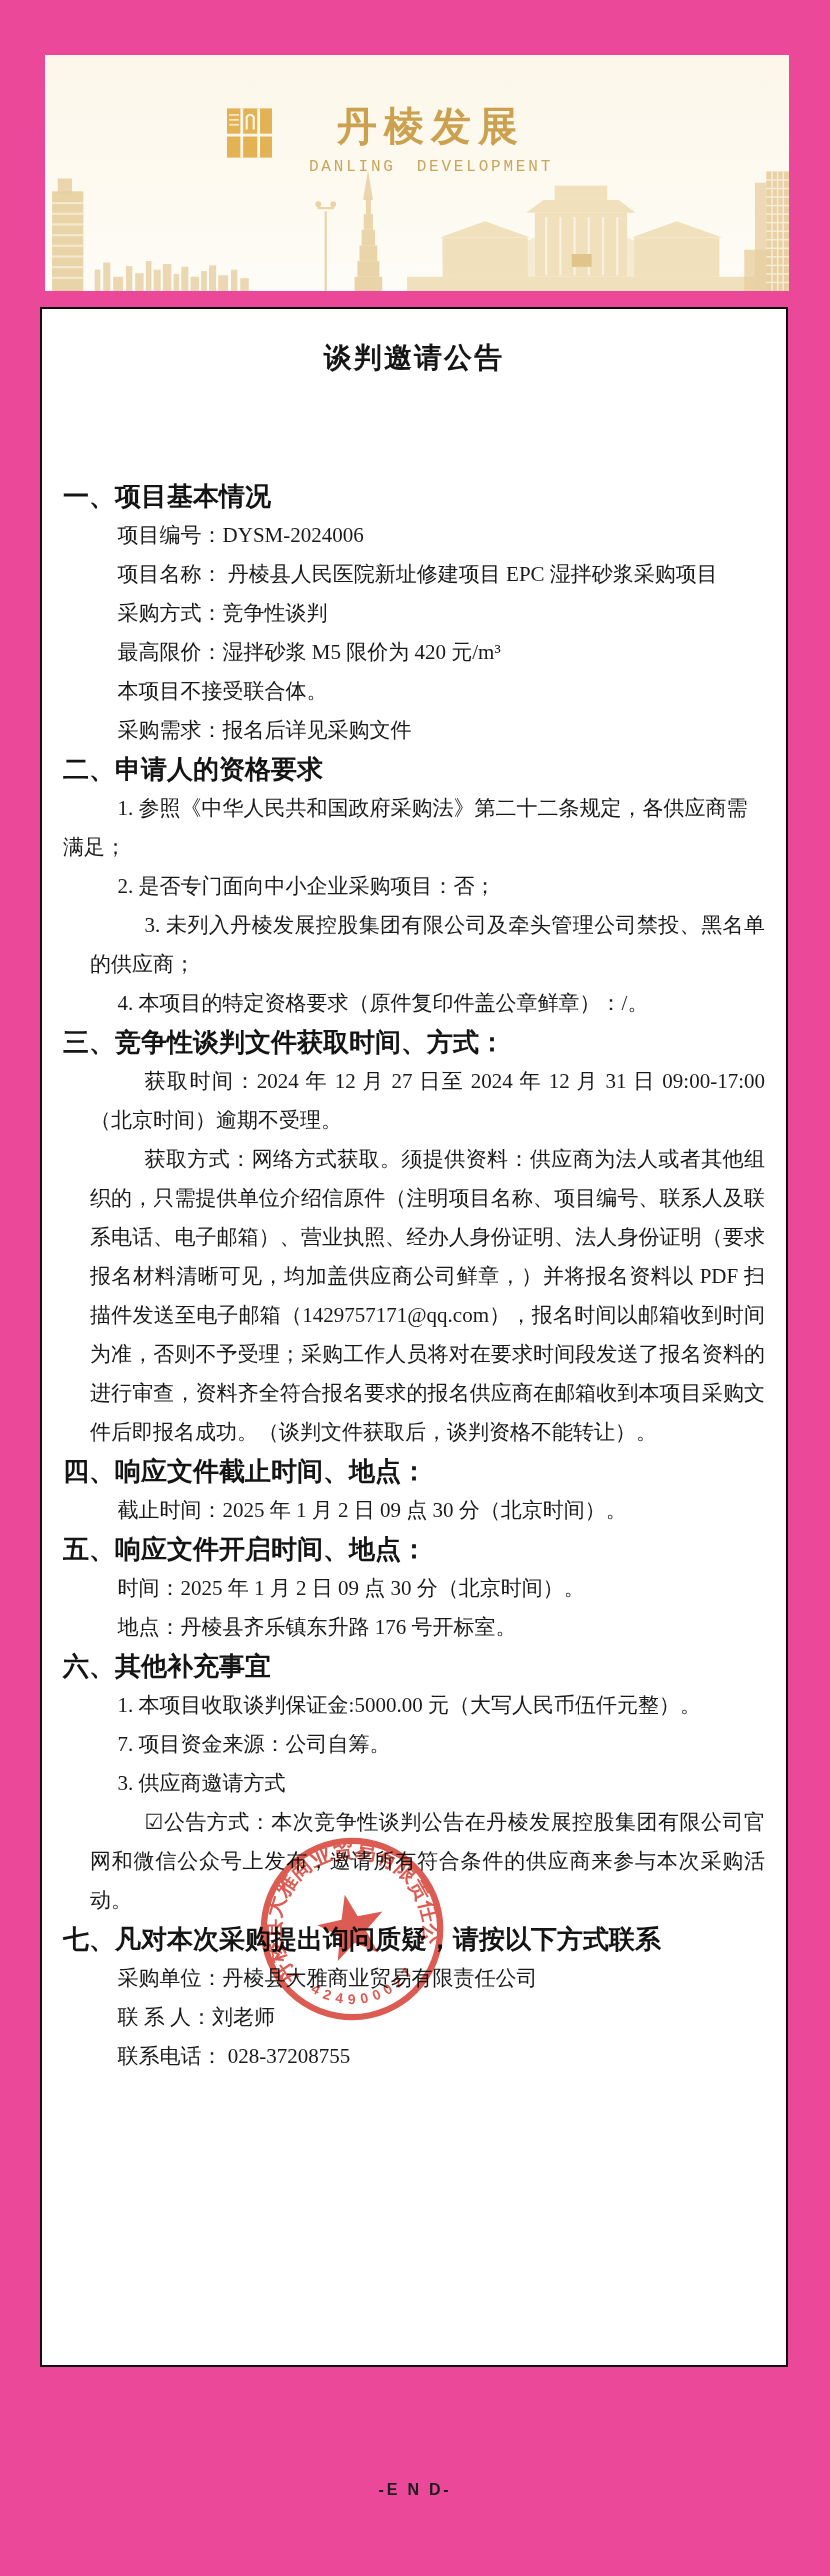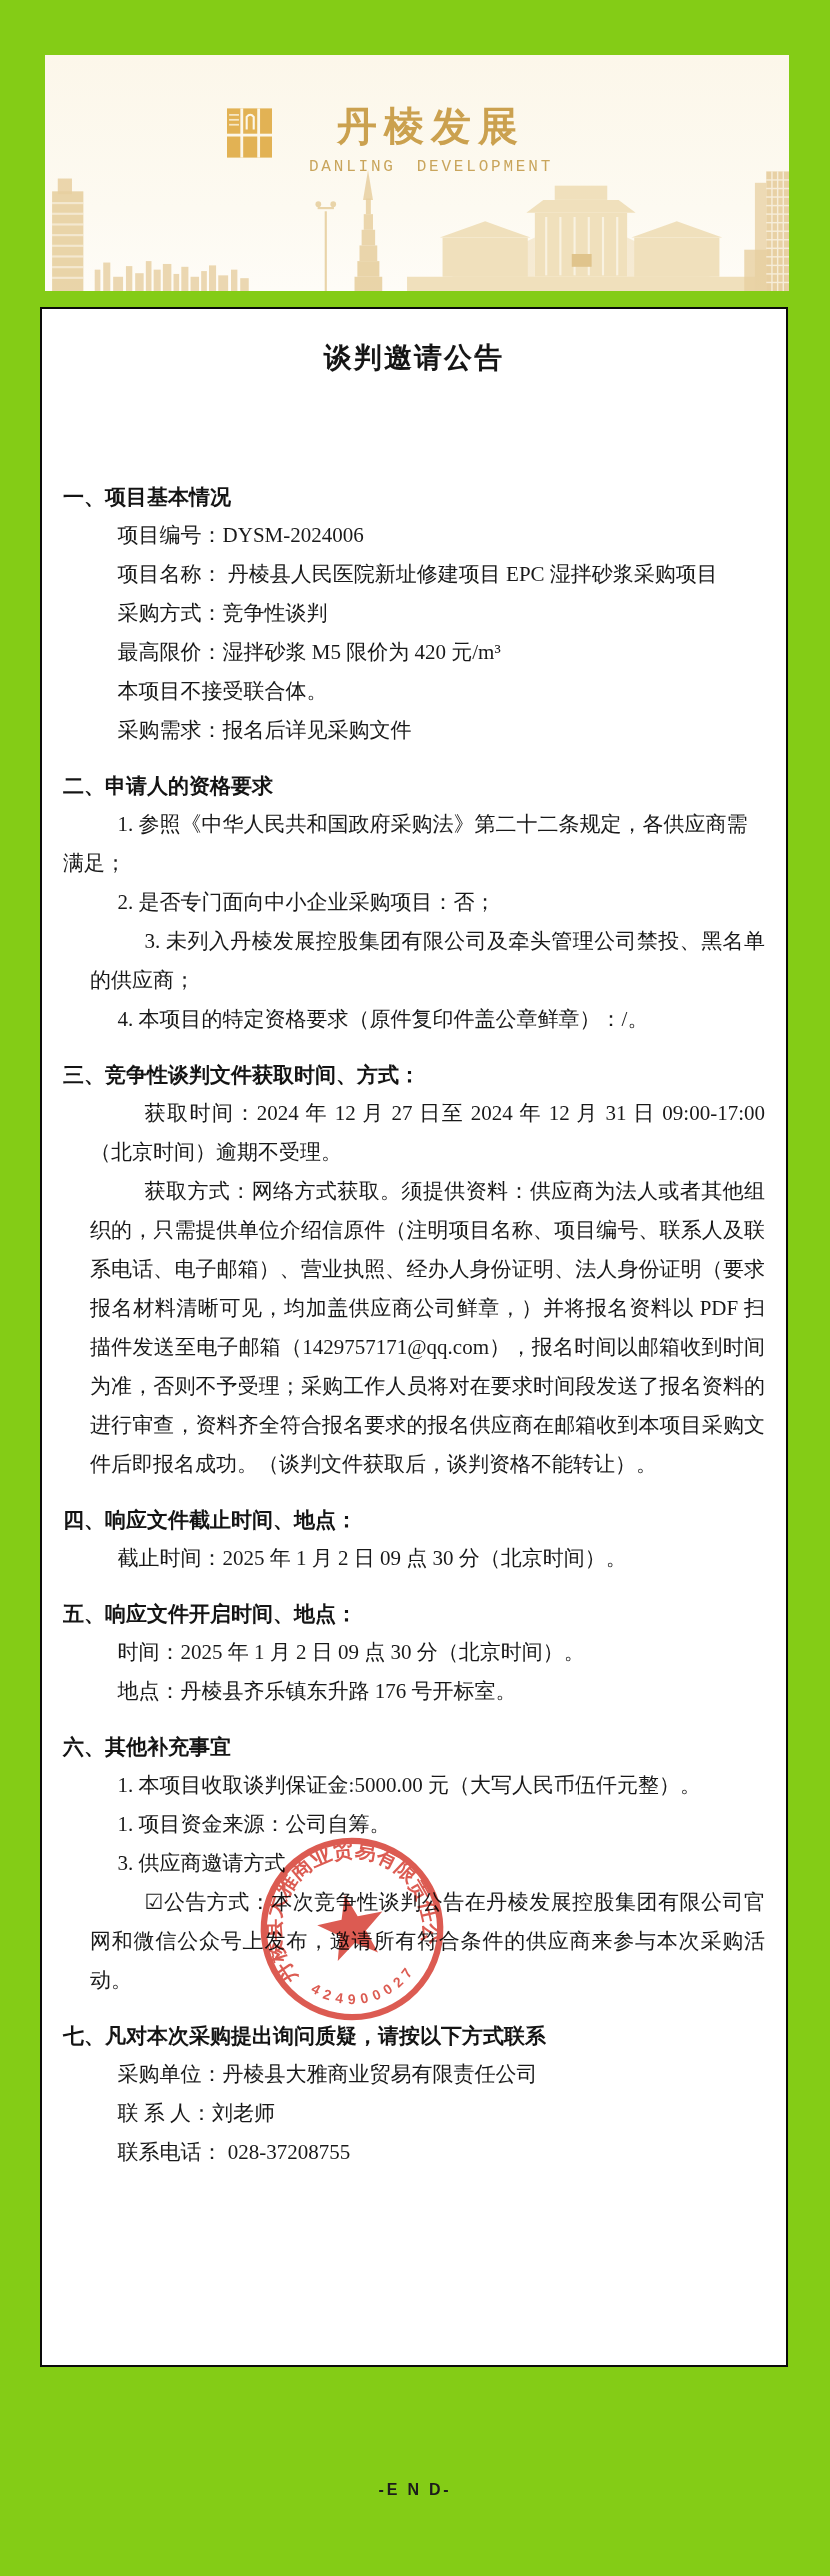--- a/index.html
+++ b/index.html
@@ -1,16 +1,16 @@
 <!DOCTYPE html>
 <html style="font-size:11.4px"><head>
 <meta charset="utf-8">
 <style>
   html,body{margin:0;padding:0;background:#ffffff;}
-  .page{position:relative;width:830px;height:2576px;background:#84cc16;overflow:hidden;
+  .page{position:relative;width:830px;height:2576px;background:#ec4899;overflow:hidden;
         font-family:"Liberation Serif","DejaVu Serif",serif;color:#111;}
 
   
   .header-band{position:absolute;left:45px;top:55px;width:744px;height:236px;
                background:linear-gradient(180deg,#FCF7EA 0%,#FDFAF1 65%,#FEFCF7 100%);}
   .logo-row{position:absolute;top:50px;left:0;right:0;display:flex;justify-content:center;
             align-items:flex-start;transform:translateX(-27px);}
   .logo-icon{display:block;margin-top:2.8px;}
   .logo-text-block{margin-left:37px;text-align:center;}
   .logo-cn{font-size:40px;line-height:43px;font-weight:bold;letter-spacing:7px;
@@ -21,21 +21,21 @@
 
   
   .doc-box{position:absolute;left:40px;top:307px;width:748px;height:2060px;
            box-sizing:border-box;border:2.8px solid #0a0a0a;background:#fff;
            padding:18px 21px 0 21px;}
   .doc-title{margin:11.4px 0 0 0;text-align:center;font-size:28px;line-height:40px;
              letter-spacing:2.1px;font-weight:bold;color:#151515;
              font-family:"Liberation Sans","DejaVu Sans",sans-serif;}
   .doc-body{margin-top:99px;}
   .doc-heading{font-family:"Liberation Sans","DejaVu Sans",sans-serif;font-weight:bold;
-               font-size:21px;line-height:39px;color:#141414;margin-top:16px;}
+               font-size:26px;line-height:39px;color:#141414;}
   .doc-para{font-size:21px;line-height:39px;text-indent:2.6em;color:#191919;}
   .doc-para.justify{text-align:justify;margin-left:27px;}
 
   
   .stamp{position:absolute;left:247px;top:1824px;width:210px;height:210px;
          opacity:.82;mix-blend-mode:multiply;pointer-events:none;}
   .seal-text{font-family:"Liberation Sans","DejaVu Sans",sans-serif;font-weight:bold;
              font-size:30px;fill:#D4372B;}
   .seal-num{font-family:"Liberation Sans","DejaVu Sans",sans-serif;font-weight:bold;
             font-size:20px;letter-spacing:8px;fill:#D4372B;}
@@ -184,21 +184,21 @@
         <div class="doc-heading">三、竞争性谈判文件获取时间、方式：</div>
         <div class="doc-para justify">获取时间：2024 年 12 月 27 日至 2024 年 12 月 31 日 09:00-17:00（北京时间）逾期不受理。</div>
         <div class="doc-para justify">获取方式：网络方式获取。须提供资料：供应商为法人或者其他组织的，只需提供单位介绍信原件（注明项目名称、项目编号、联系人及联系电话、电子邮箱）、营业执照、经办人身份证明、法人身份证明（要求报名材料清晰可见，均加盖供应商公司鲜章，）并将报名资料以 PDF 扫描件发送至电子邮箱（1429757171@qq.com），报名时间以邮箱收到时间为准，否则不予受理；采购工作人员将对在要求时间段发送了报名资料的进行审查，资料齐全符合报名要求的报名供应商在邮箱收到本项目采购文件后即报名成功。（谈判文件获取后，谈判资格不能转让）。</div>
         <div class="doc-heading">四、响应文件截止时间、地点：</div>
         <div class="doc-para">截止时间：2025 年 1 月 2 日 09 点 30 分（北京时间）。</div>
         <div class="doc-heading">五、响应文件开启时间、地点：</div>
         <div class="doc-para">时间：2025 年 1 月 2 日 09 点 30 分（北京时间）。</div>
         <div class="doc-para">地点：丹棱县齐乐镇东升路 176 号开标室。</div>
         <div class="doc-heading">六、其他补充事宜</div>
         <div class="doc-para">1. 本项目收取谈判保证金:5000.00 元（大写人民币伍仟元整）。</div>
-        <div class="doc-para">1. 项目资金来源：公司自筹。</div>
+        <div class="doc-para">7. 项目资金来源：公司自筹。</div>
         <div class="doc-para">3. 供应商邀请方式</div>
         <div class="doc-para justify">☑公告方式：本次竞争性谈判公告在丹棱发展控股集团有限公司官网和微信公众号上发布，邀请所有符合条件的供应商来参与本次采购活动。</div>
         <div class="doc-heading">七、凡对本次采购提出询问质疑，请按以下方式联系</div>
         <div class="doc-para">采购单位：丹棱县大雅商业贸易有限责任公司</div>
         <div class="doc-para">联 系 人：刘老师</div>
         <div class="doc-para">联系电话： 028-37208755</div>
       </div>
   </div>
 
   <svg class="stamp" viewBox="0 0 300 300">

